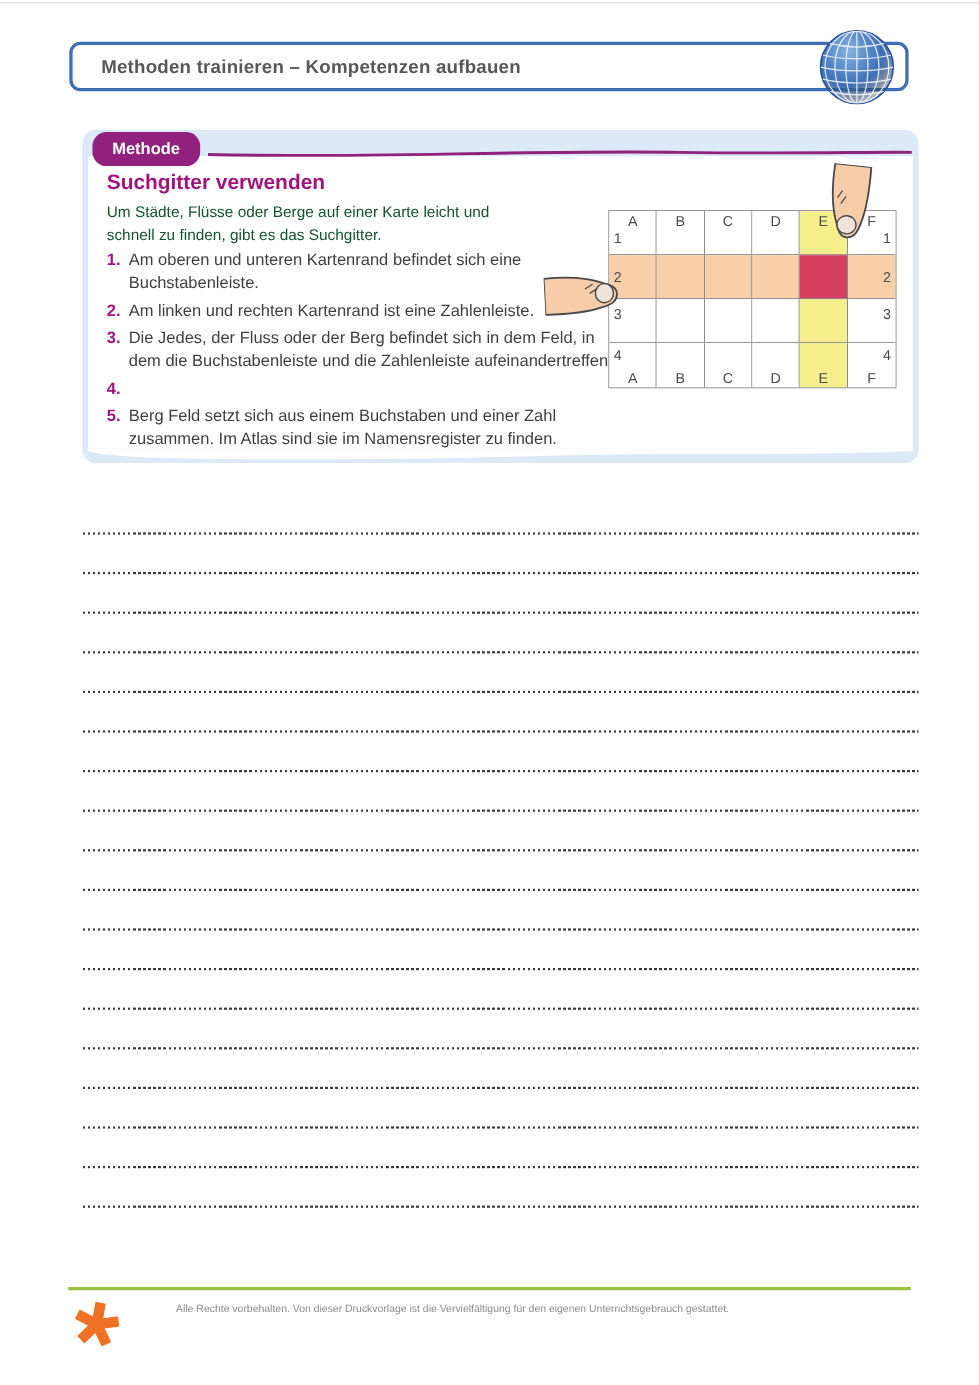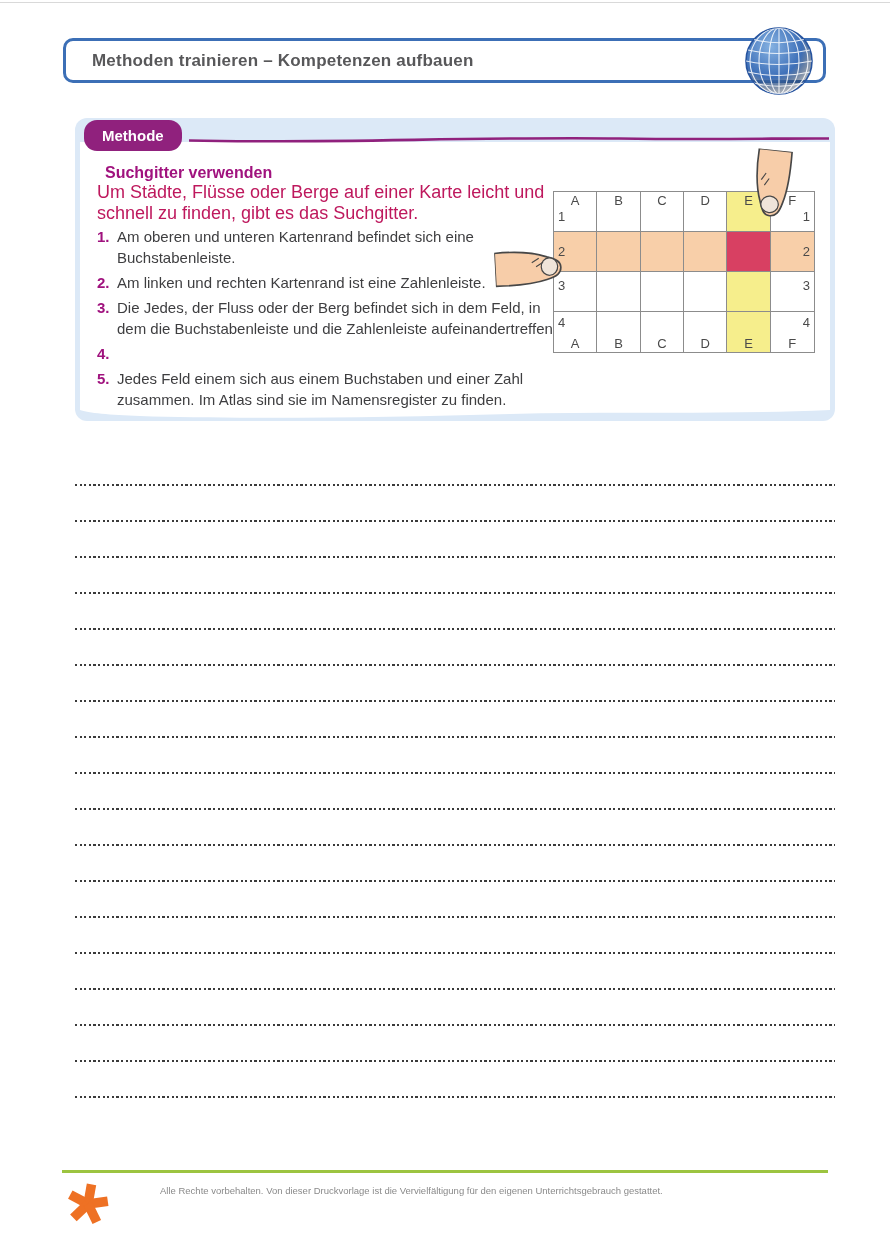--- a/index.html
+++ b/index.html
@@ -17,23 +17,23 @@
   
   .method-box{position:absolute;left:75px;top:118px;width:760px;height:303px;
               background:#dcе9f7;background:#dce9f7;border-radius:12px;}
   .white-area{position:absolute;left:5px;top:24px;width:750px;height:266px;background:#ffffff;}
   .wave{position:absolute;left:5px;top:290px;width:750px;height:12px;display:block;}
   .badge{position:absolute;left:9px;top:2px;height:31px;padding:0 18px;background:#90217d;
          border-radius:13px;color:#fff;font-size:15px;font-weight:bold;
          display:flex;align-items:center;z-index:3;}
   .badge-line{position:absolute;left:114px;top:17px;width:640px;height:10px;z-index:2;}
 
-  .mb-heading{position:absolute;left:22px;top:38px;margin:8px;font-size:16px;font-weight:bold;color:#a0127e;}
-  .mb-intro{position:absolute;left:22px;top:64px;width:480px;margin:0;font-size:18px;line-height:21px;
-            color:#be185d;white-space:pre-line;}
+  .mb-heading{position:absolute;left:22px;top:38px;margin:0;font-size:19px;font-weight:bold;color:#a0127e;}
+  .mb-intro{position:absolute;left:22px;top:64px;width:480px;margin:0;font-size:14px;line-height:21px;
+            color:#14532d;white-space:pre-line;}
   .steps{position:absolute;left:22px;top:108px;width:500px;}
   .step{display:flex;margin-bottom:4px;font-size:15px;line-height:21px;color:#3e3e40;}
   .step .num{width:20px;flex:0 0 20px;font-weight:bold;color:#a0127e;}
   .step .txt{white-space:pre-line;}
 
   
   .sgrid{position:absolute;left:478px;top:73px;width:260px;height:160px;
          border:1px solid #8c8c8c;background:#fff;display:grid;
          grid-template-columns:repeat(6,1fr);grid-template-rows:repeat(4,1fr);z-index:1;}
   .cell{position:relative;border-right:1px solid #8c8c8c;border-bottom:1px solid #8c8c8c;box-sizing:border-box;}
@@ -114,21 +114,21 @@
         <div class="step">
           <span class="num">3.</span>
           <span class="txt">Die Jedes, der Fluss oder der Berg befindet sich in dem Feld, in
 dem die Buchstabenleiste und die Zahlenleiste aufeinandertreffen.</span>
         </div>
         <div class="step">
           <span class="num">4.</span>
         </div>
         <div class="step">
           <span class="num">5.</span>
-          <span class="txt">Jedes Feld einem sich aus einem Buchstaben und einer Zahl
+          <span class="txt">Berg Feld setzt sich aus einem Buchstaben und einer Zahl
 zusammen. Im Atlas sind sie im Namensregister zu finden.</span>
         </div>
       </div>
 
     <div class="sgrid">
         <div class="cell" style="background: rgb(255, 255, 255);">
           <span class="cl" style="top: 1px; left: 0px; right: 0px; text-align: center;">A</span>
           <span class="cl" style="top: 17px; left: 4px;">1</span>
         </div>
         <div class="cell" style="background: rgb(255, 255, 255);">

